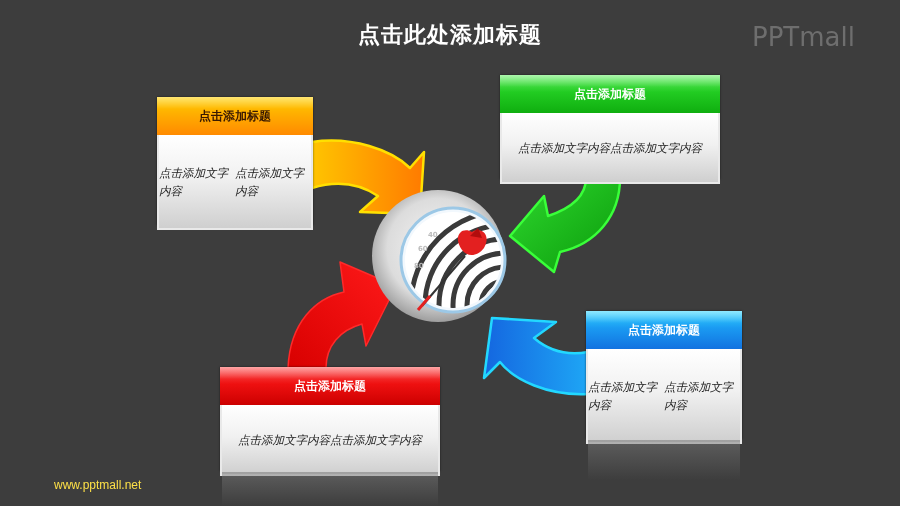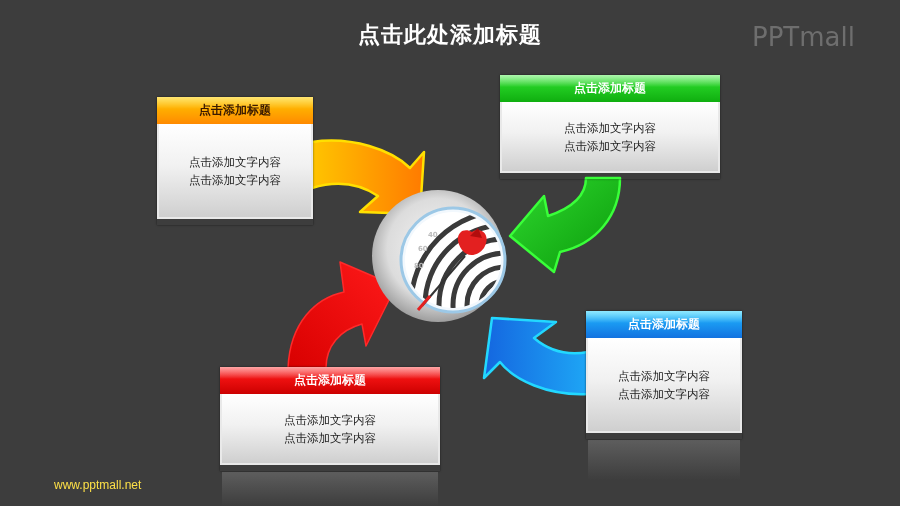--- a/index.html
+++ b/index.html
@@ -22,35 +22,35 @@
       color:#fde047; font-size:12px;
       font-family:"Liberation Sans", sans-serif;
     }
     svg.arrows { position:absolute; left:0; top:0; }
 
     .card {
       position:absolute; box-sizing:border-box;
       box-shadow:0 0 2px rgba(0,0,0,0.6);
     }
     .card-head {
-      position:relative; height:27px; box-sizing:border-box;
+      position:relative; height:38px; box-sizing:border-box;
       display:flex; align-items:center; justify-content:center;
       font-size:12px; font-weight:bold;
     }
     .card-head::before {
       content:""; position:absolute; left:0; top:0; right:0; height:12px;
       background:linear-gradient(180deg, rgba(255,255,255,0.45), rgba(255,255,255,0));
     }
     .card-head span { position:relative; }
     .card-body {
       box-sizing:border-box;
       background:linear-gradient(180deg, #ffffff 0%, #f1f1f1 45%, #cfcfcf 100%);
       border:2px solid #e9e9e9; border-top:none;
-      display:flex; flex-direction:column; align-items:center; justify-content:center;
-      font-size:11.5px; color:#222; line-height:18px;
+      display:flex; flex-direction:row; align-items:center; justify-content:center;
+      font-size:11.5px; color:#222; line-height:18px;font-style:italic;
     }
     .reflection {
       position:absolute; box-sizing:border-box;
       background:linear-gradient(180deg, rgba(120,120,120,0.55), rgba(61,61,61,0));
     }
   </style>
 </head>
 <body>
 
 <div class="title">点击此处添加标题</div>

